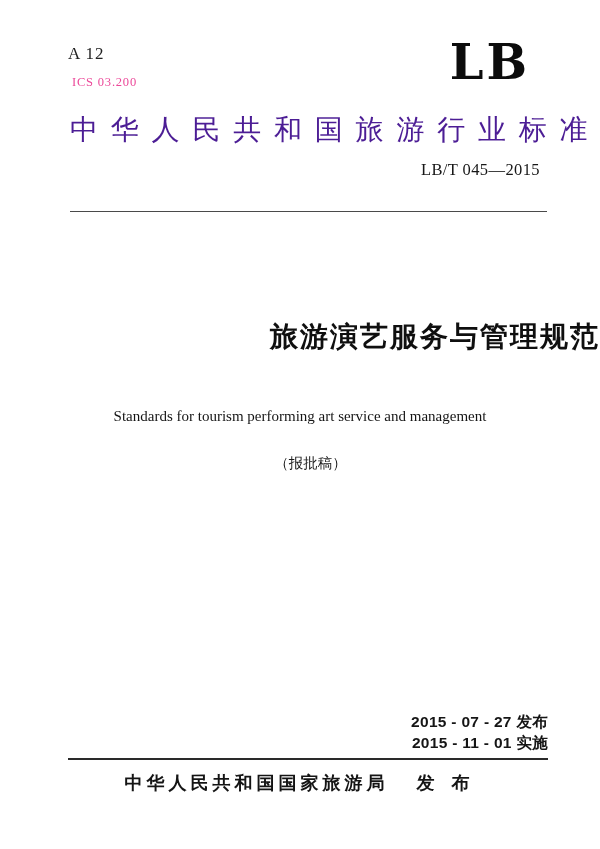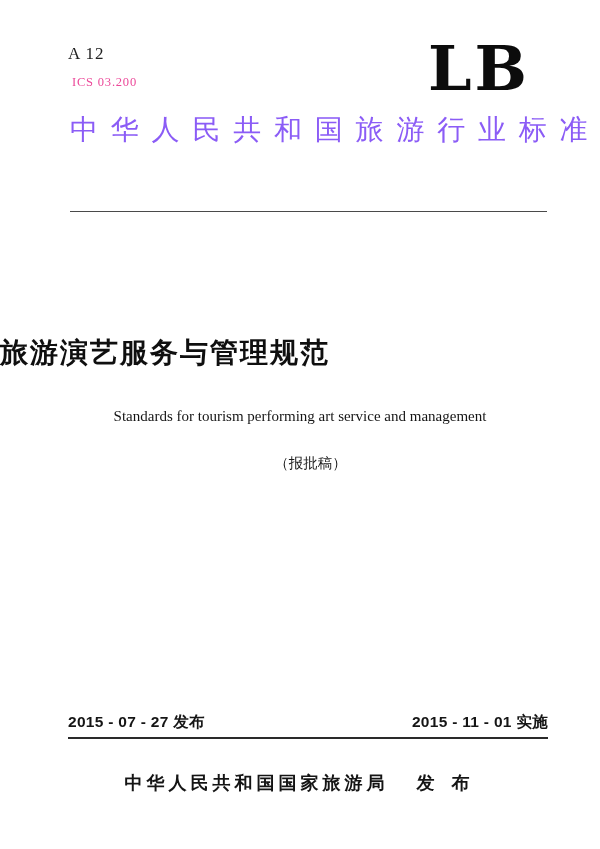--- a/index.html
+++ b/index.html
@@ -38,36 +38,36 @@
     color: #222222;
   }
 
   
   .lb-logo {
     position: absolute;
     right: 70px;
     top: 38px;
     font-family: "DejaVu Serif", "Liberation Serif", serif;
     font-weight: 700;
-    font-size: 62px;
+    font-size: 48px;
     line-height: 1;
     letter-spacing: 3px;
     color: #0c0c0c;
   }
 
   
   .standard-type {
     position: absolute;
     left: 70px;
     top: 111px;
     font-size: 28px;
     font-weight: 500;
     letter-spacing: 12.8px;
     white-space: nowrap;
-    color: #8b5cf6;
+    color: #4c1d95;
   }
 
   .standard-number {
     position: absolute;
     right: 60px;
     top: 160px;
     font-family: "Liberation Serif", serif;
     font-size: 16.5px;
     letter-spacing: 0.4px;
     color: #171717;
@@ -80,26 +80,25 @@
     width: 477px;
     height: 0;
     border-top: 1.5px solid #4a4a4a;
   }
 
   .doc-title-zh {
     position: absolute;
     left: 0;
     right: 0;
     top: 318px;
-    text-align: left;
+    text-align: right;
     font-size: 28px;
     font-weight: 700;
     letter-spacing: 2px;
     color: #0f0f0f;
-    margin-top: 16px;
   }
 
   .doc-title-en {
     position: absolute;
     left: 0;
     right: 0;
     top: 375px;
     text-align: center;
     font-family: "Liberation Serif", serif;
     font-size: 15px;
@@ -127,20 +126,21 @@
     top: 712px;
     display: flex;
     justify-content: space-between;
     align-items: flex-end;
     padding-bottom: 4px;
     border-bottom: 2px solid #2a2a2a;
     font-size: 15.5px;
     font-weight: 600;
     letter-spacing: 0.3px;
     color: #151515;
+    flex-direction: column;
   }
 
   .publisher-line {
     position: absolute;
     left: 0;
     right: 0;
     top: 771px;
     display: flex;
     justify-content: center;
     align-items: center;
@@ -158,20 +158,21 @@
 <div class="page">
 
   <div class="ics-code">ICS 03.200</div>
 
   <div class="class-code">A 12</div>
 
   <div class="lb-logo">LB</div>
 
   <div class="standard-type">中华人民共和国旅游行业标准</div>
 
+  <div class="standard-number">LB/T 045—2015</div>
 
   <div class="rule-top"></div>
 
   <h1 class="doc-title-zh">旅游演艺服务与管理规范</h1>
 
   <div class="doc-title-en">Standards for tourism performing art service and management</div>
 
   <div class="draft-note">（报批稿）</div>
 
   <div class="date-bar">

